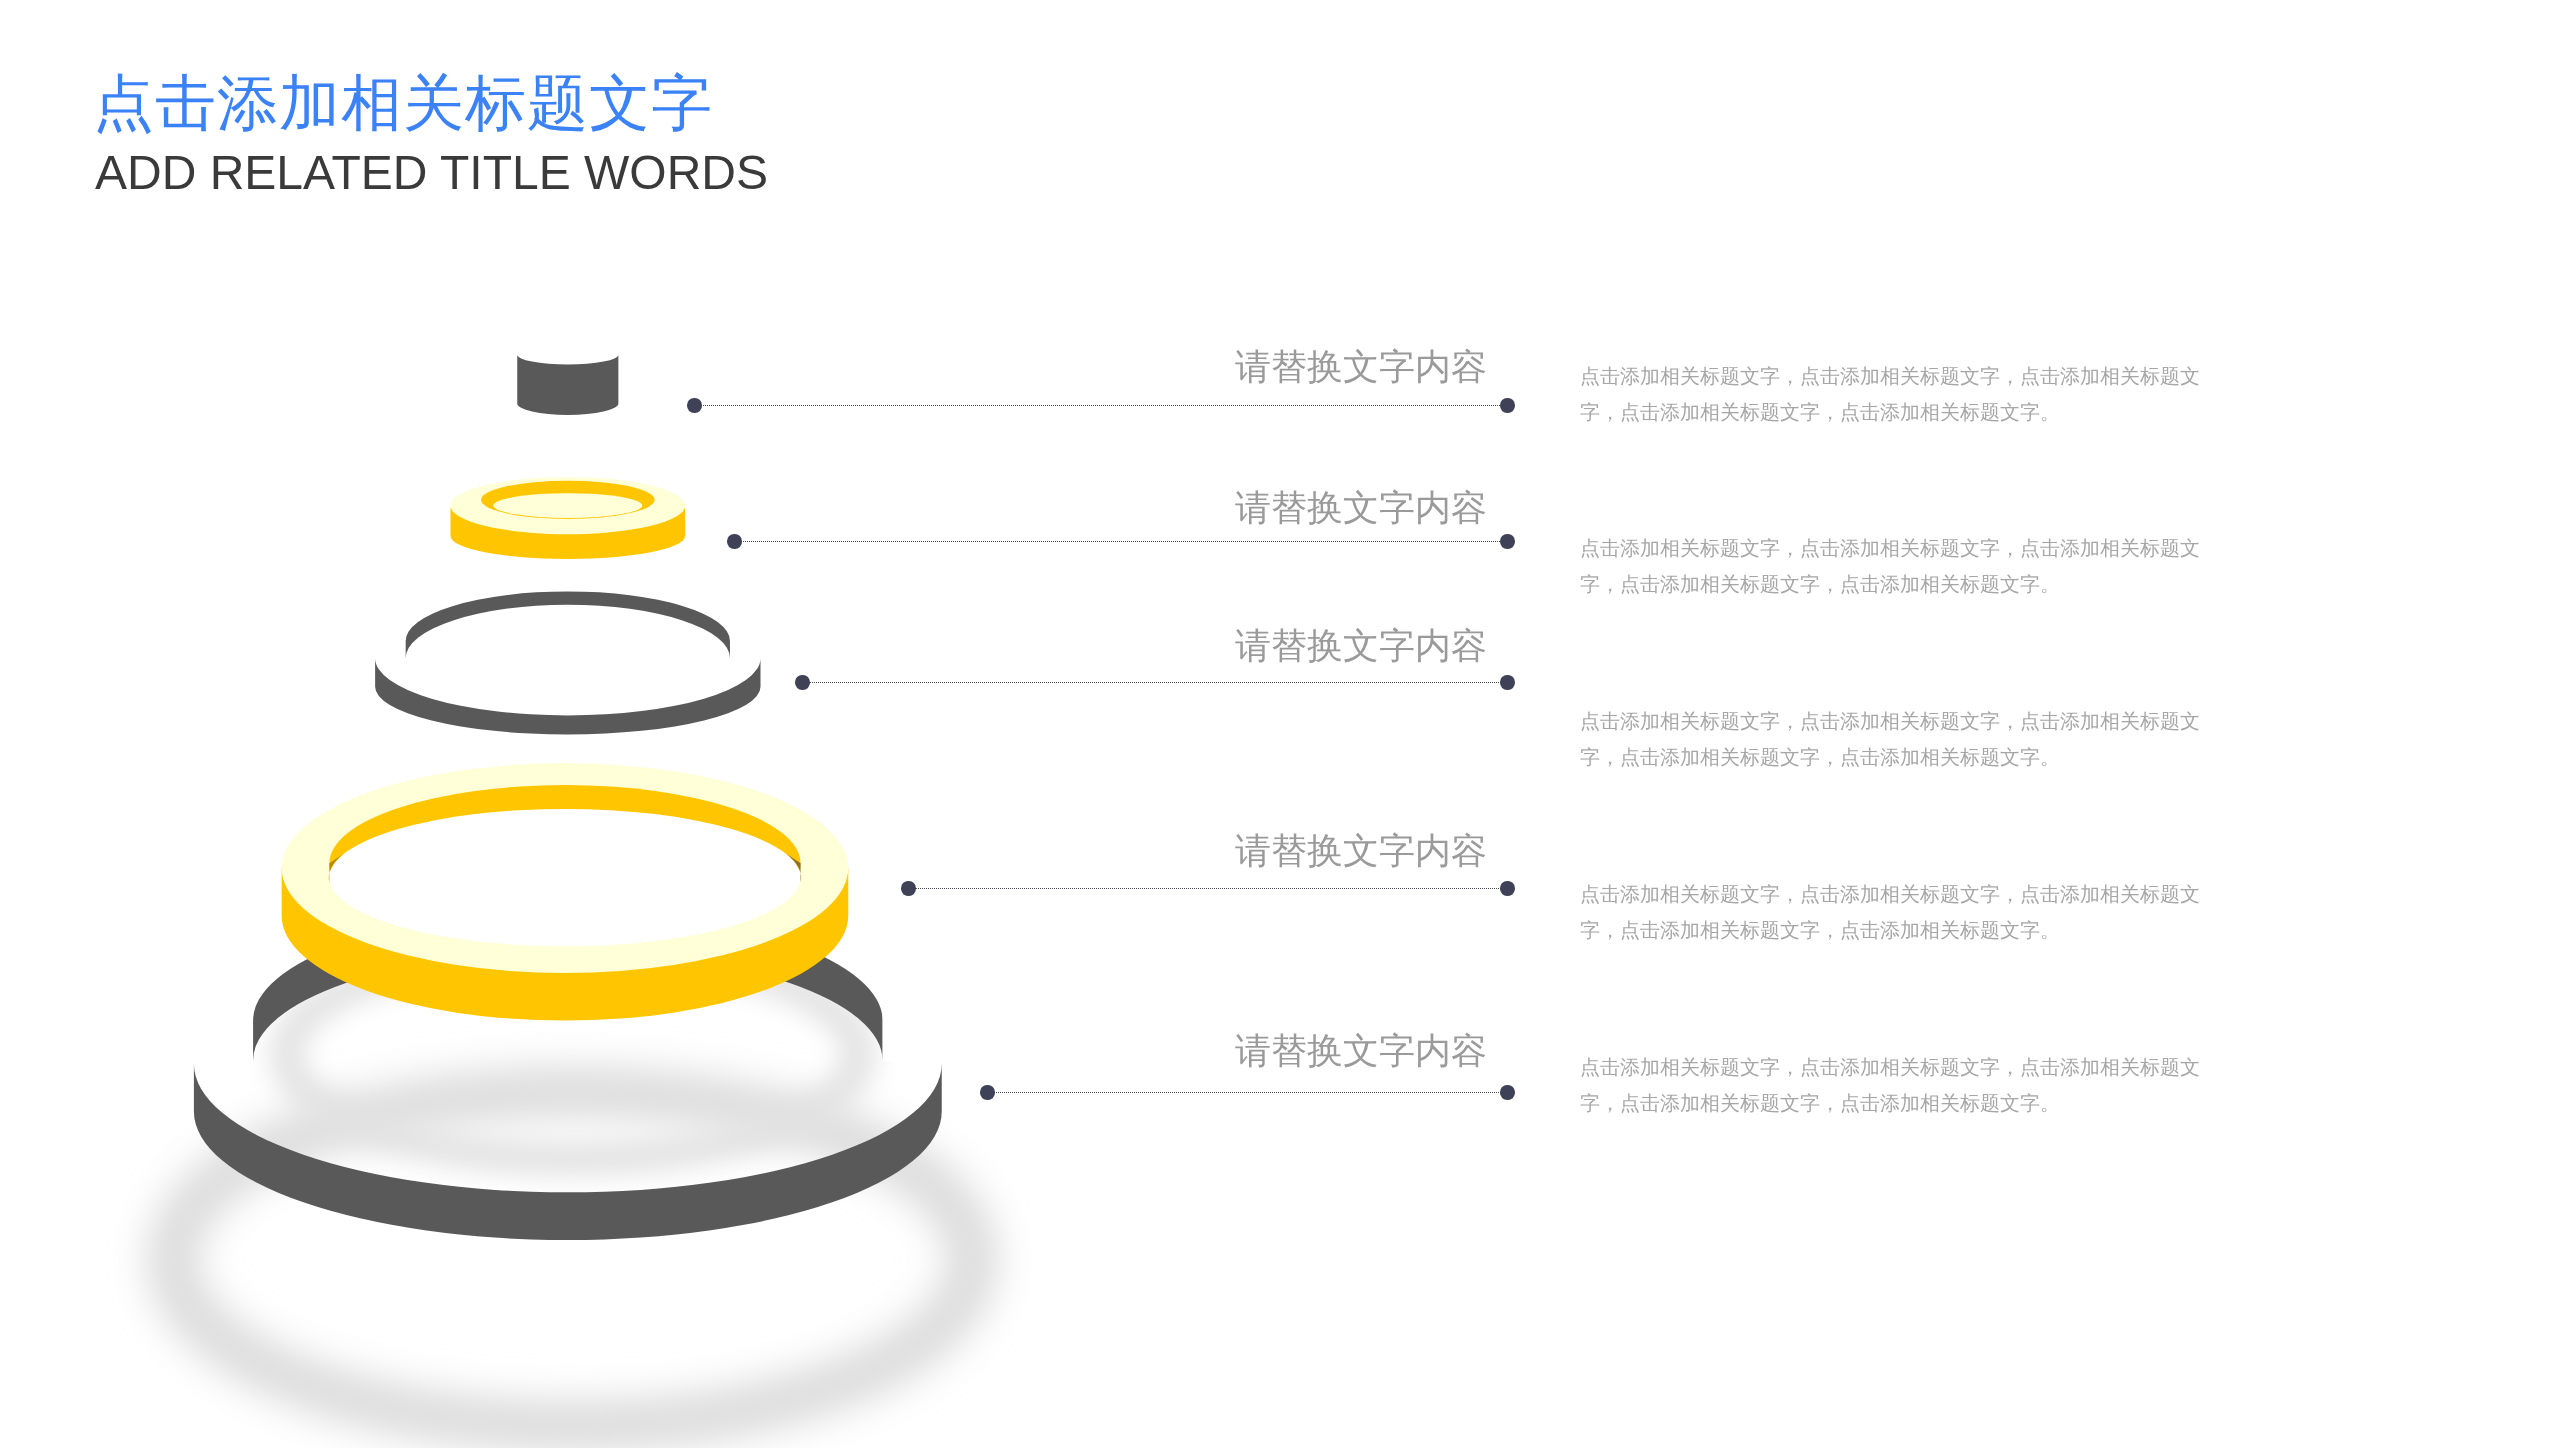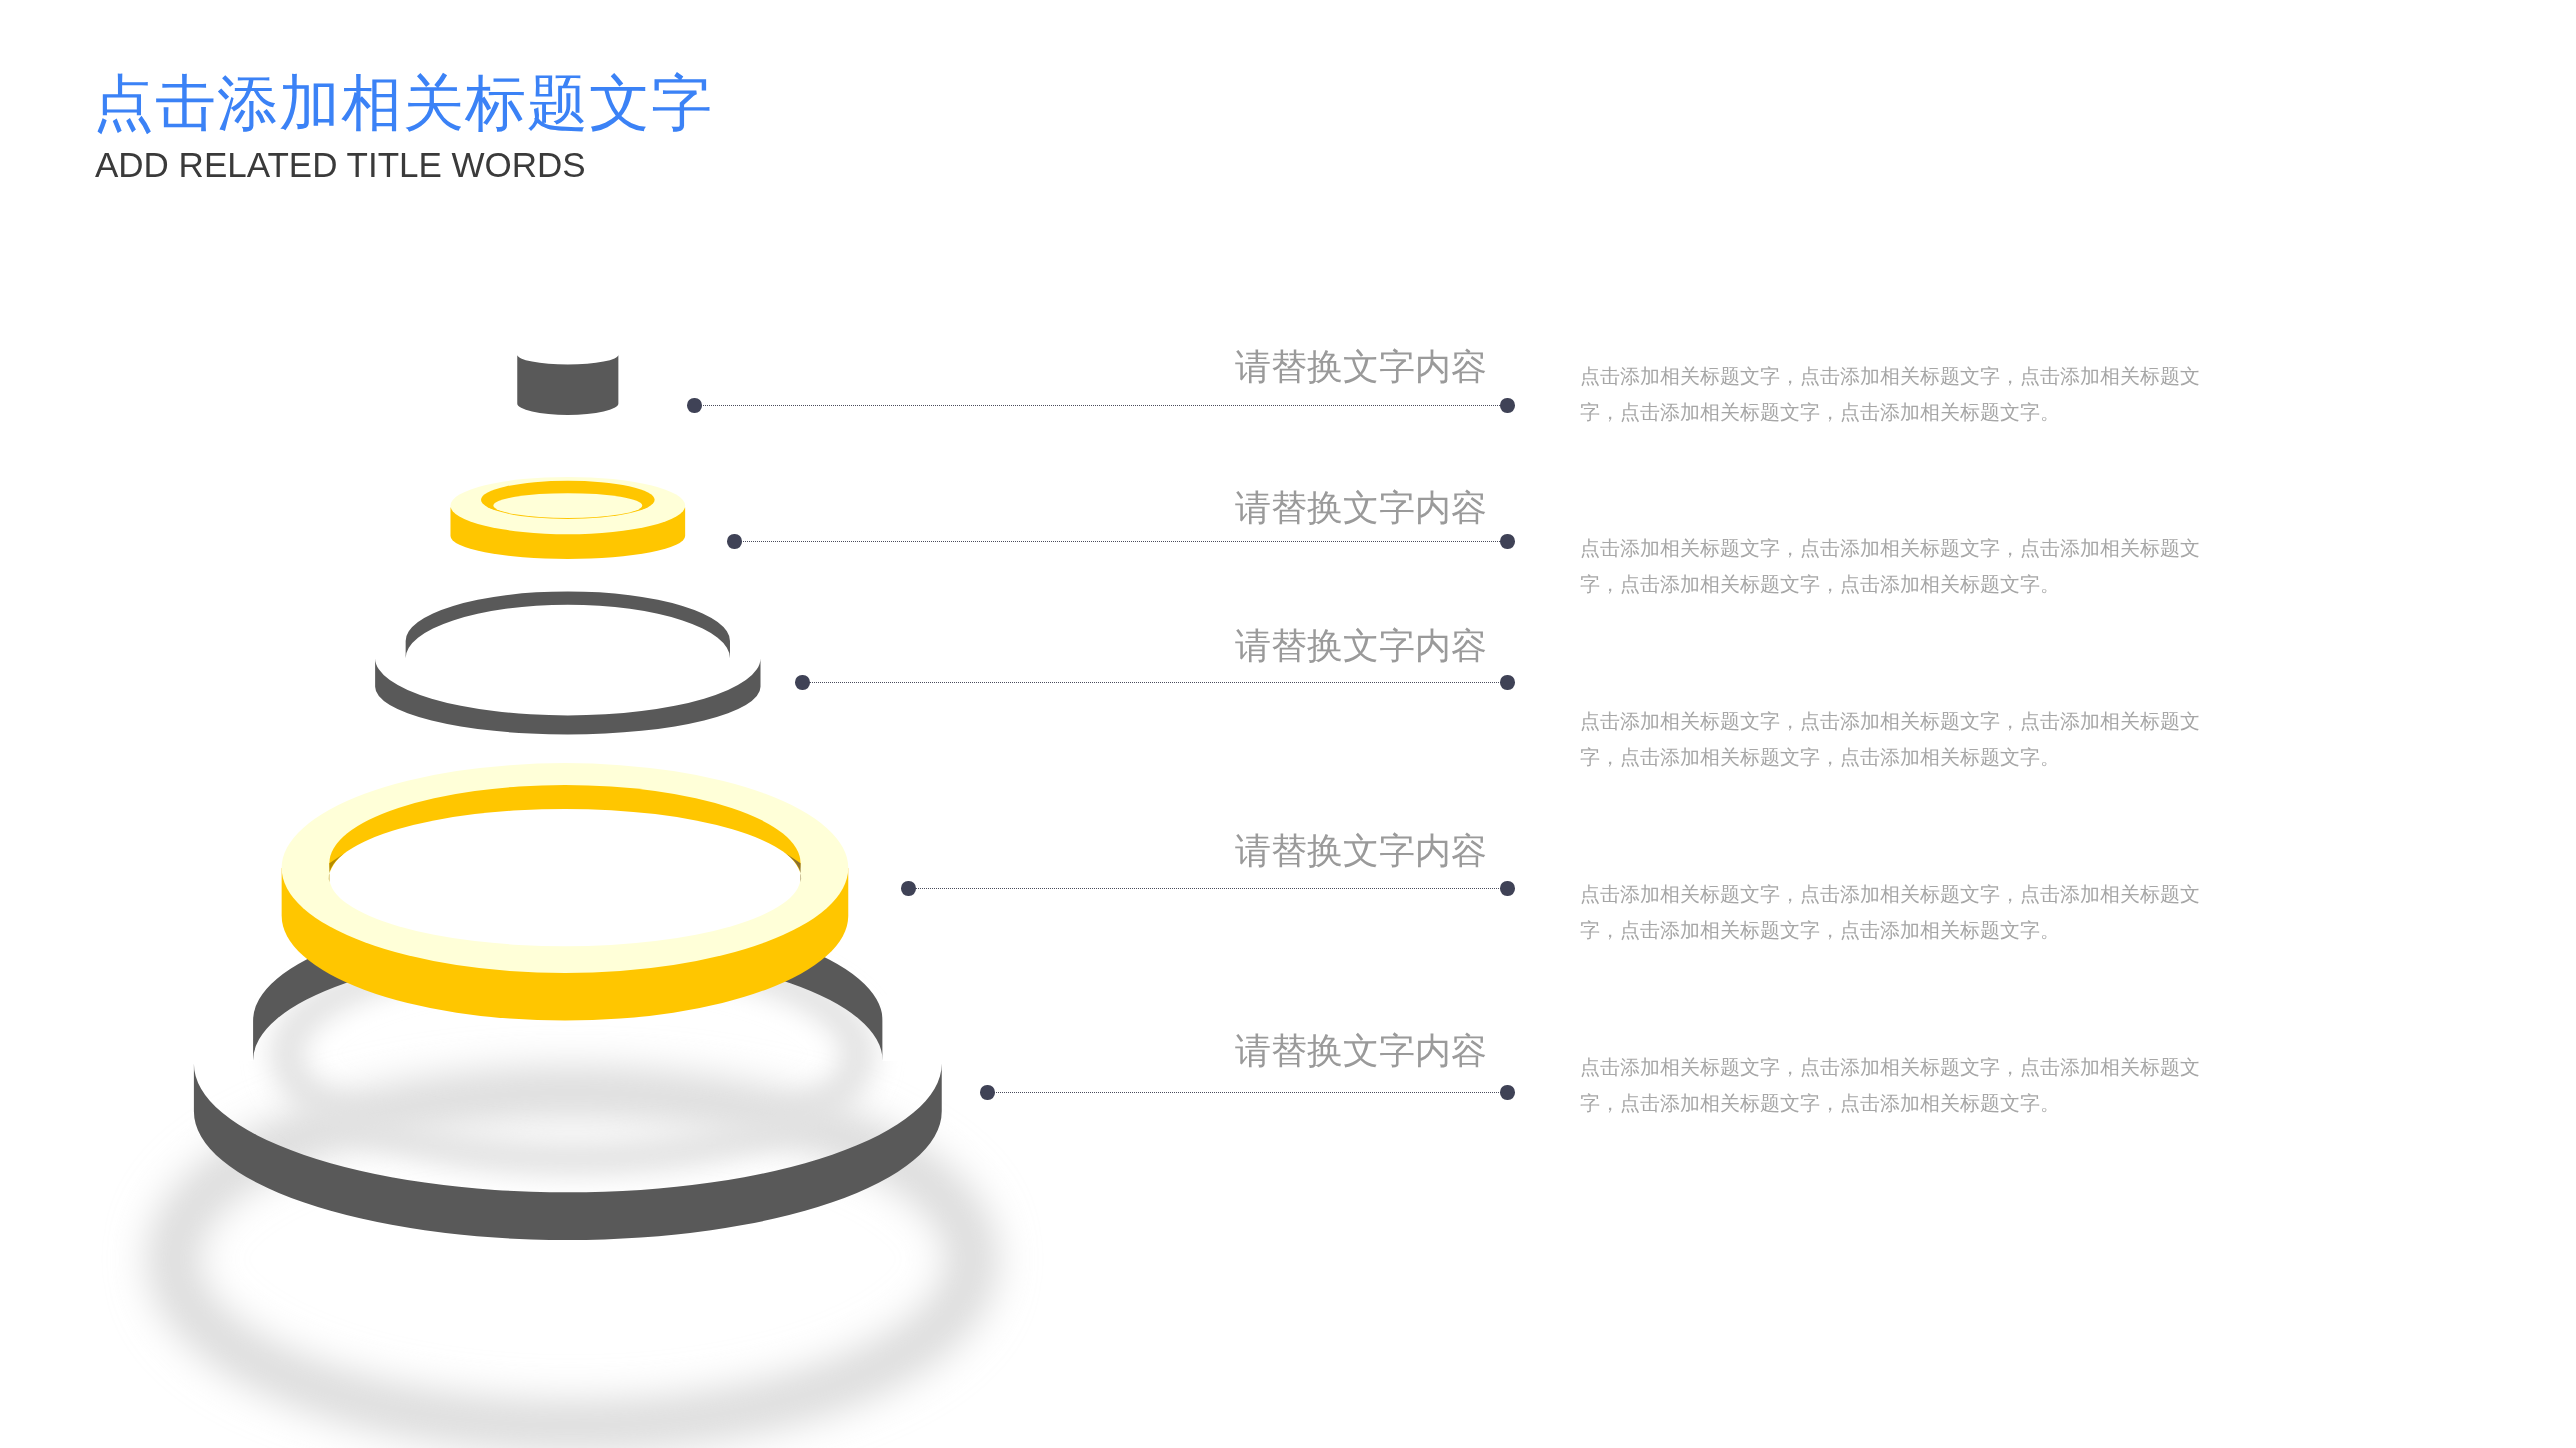--- a/index.html
+++ b/index.html
@@ -1,19 +1,19 @@
 <!DOCTYPE html>
 <html><head>
 <meta charset="utf-8">
 <style>
   html, body { margin:0; padding:0; }
   body { width:2576px; height:1448px; background:#ffffff; position:relative; overflow:hidden;
          font-family:"DejaVu Sans","Liberation Sans",sans-serif; }
   .title { position:absolute; left:93px; top:63px; font-size:61px; color:#3b82f6; letter-spacing:1px; white-space:nowrap; }
-  .subtitle { position:absolute; left:95px; top:145px; font-size:35px; color:#3a3a3a; font-family:"Liberation Sans",sans-serif; white-space:nowrap; }
+  .subtitle { position:absolute; left:95px; top:145px; font-size:48px; color:#3a3a3a; font-family:"Liberation Sans",sans-serif; white-space:nowrap; }
   #art { position:absolute; left:0; top:0; }
   .row-label { position:absolute; right:1089px; font-size:36px; color:#9a9a9a; white-space:nowrap; text-align:center; }
   .row-desc { position:absolute; left:1580px; width:649px; font-size:20px; line-height:36px; color:#a6a6a6; }
   .dot-line { position:absolute; height:0; border-top:1.9px dotted #4a4c5c; }
   .dot { position:absolute; width:14.3px; height:14.3px; border-radius:50%; background:#3f4256; margin-left:-6.7px; margin-top:-7.6px; }
 </style>
 </head>
 <body>
 
 <div class="title">点击添加相关标题文字</div>

